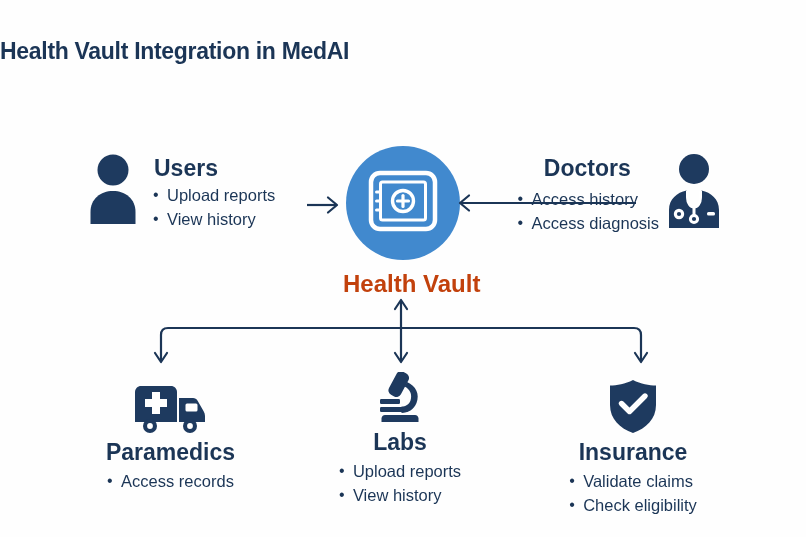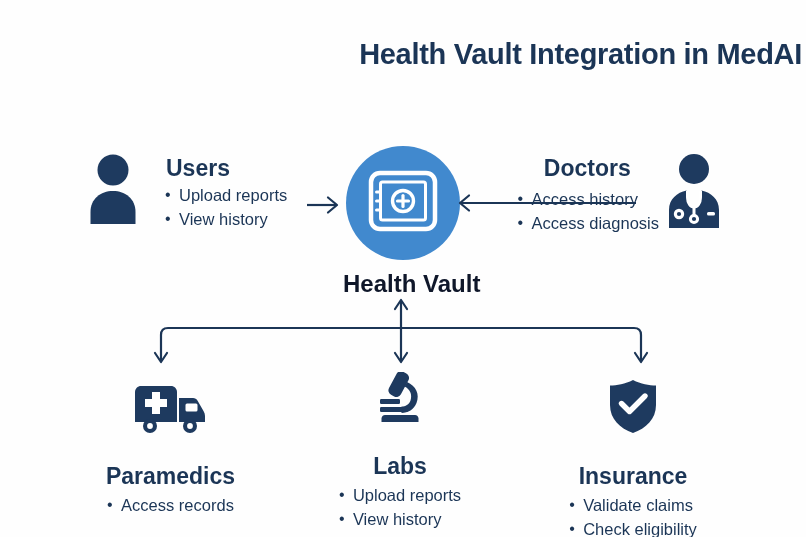--- a/index.html
+++ b/index.html
@@ -20,22 +20,22 @@
     position: absolute;
     inset: 0;
   }
 
   
   #page-title {
     position: absolute;
     top: 38px;
     left: 0;
     width: 802px;
-    text-align: right;
-    font-size: 29px;
+    text-align: left;
+    font-size: 23px;
     font-weight: bold;
     letter-spacing: -0.3px;
     color: #1b3556;
   }
 
   
   .node-heading {
     font-size: 23px;
     font-weight: bold;
     color: #1b3556;
@@ -64,21 +64,21 @@
     color: #1b3556;
   }
 
   
   #users-node {
     position: absolute;
     left: 88px;
     top: 152px;
     display: flex;
     align-items: flex-start;
-    gap: 27px;
+    gap: 15px;
   }
   #users-node .txt { padding-top: 4px; }
   #users-node .node-heading { margin-left: 1px; }
 
   
   #doctors-node {
     position: absolute;
     right: 83px;
     top: 152px;
     display: flex;
@@ -110,21 +110,21 @@
     background: #4189ce;
     margin: 0 auto;
     display: flex;
     align-items: center;
     justify-content: center;
   }
   #vault-label {
     margin-top: 10px;
     font-size: 24px;
     font-weight: bold;
-    color: #0f172a;
+    color: #c2410c;
     white-space: nowrap;
   }
 
   
   #users-arrow {
     position: absolute;
     left: 306px;
     top: 194px;
   }
   #doctors-arrow {
@@ -145,21 +145,21 @@
     position: absolute;
     text-align: center;
   }
   .bottom-node .icon-wrap {
     height: 60px;
     display: flex;
     align-items: flex-end;
     justify-content: center;
   }
   .bottom-node .node-heading {
-    margin-top: 26px;
+    margin-top: 2px;
   }
   .bottom-node .bullets {
     display: inline-block;
     text-align: left;
     margin-top: 6px;
   }
   #paramedics-node { left: 48px;  top: 378px; width: 245px; }
   #labs-node       { left: 300px; top: 368px; width: 200px; }
   #insurance-node  { left: 508px; top: 378px; width: 250px; }
 </style>

